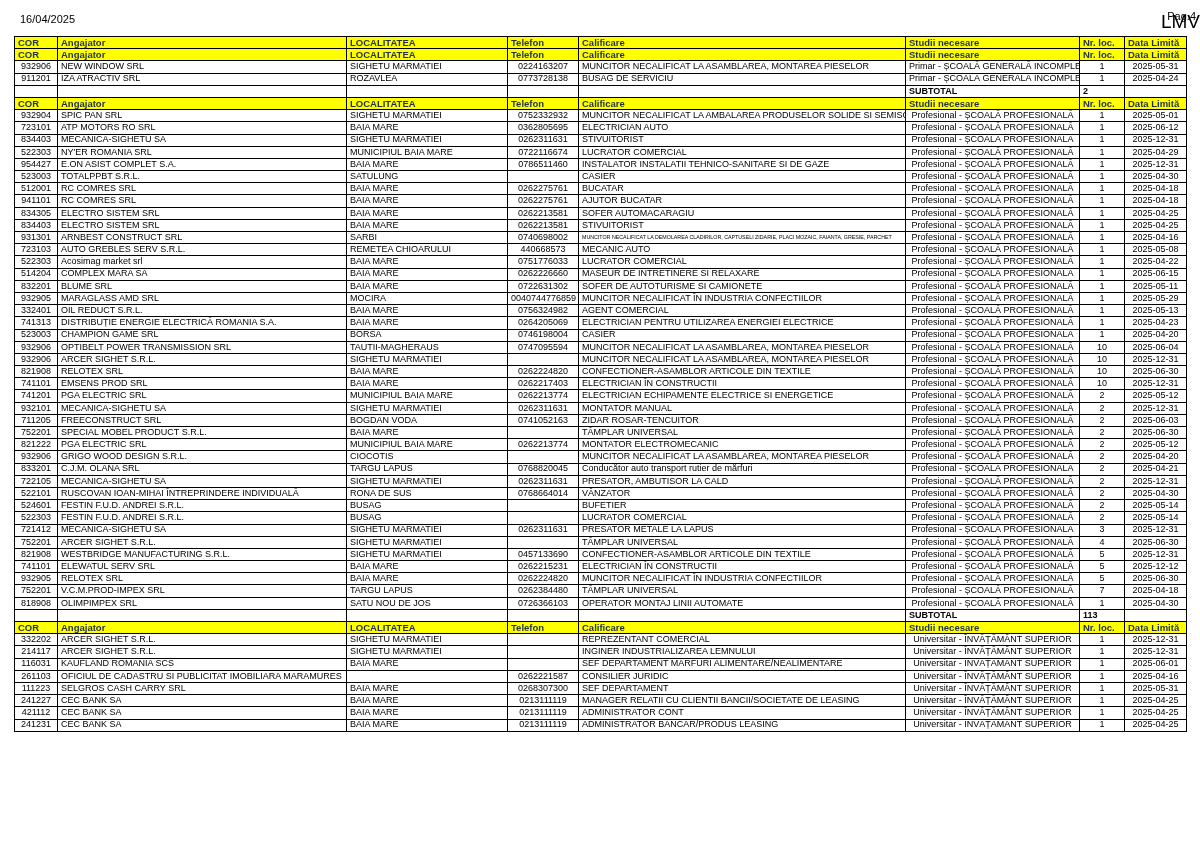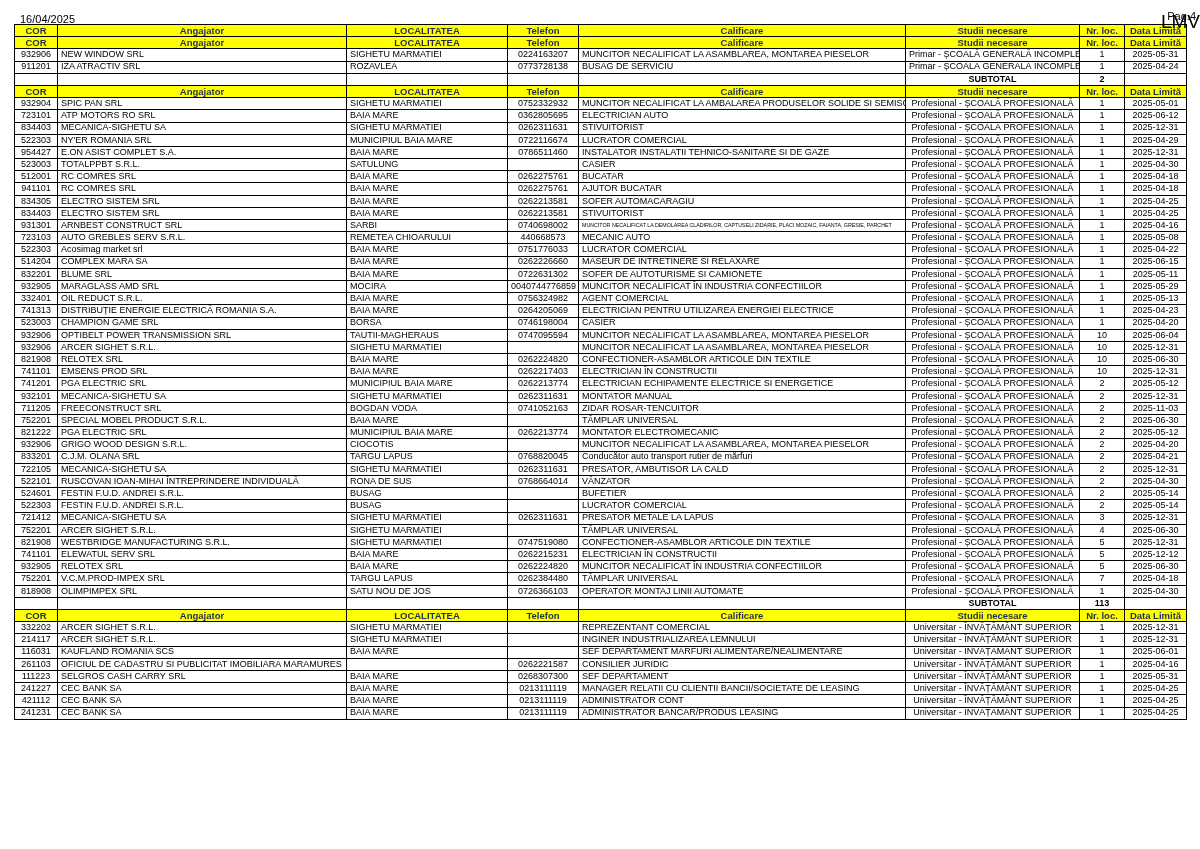--- a/index.html
+++ b/index.html
@@ -1,46 +1,46 @@
 <!DOCTYPE html>
 <html style="--header-bg: #FFFF00; --header-text: #1F3050;"><head>
 <meta charset="utf-8">
 <style>
   * { box-sizing: border-box; }
   html,body { margin:0; padding:0; }
   body {
     width:1200px; height:849px; background:#ffffff; color:#000;
     font-family:"Liberation Sans", sans-serif; overflow:hidden;
   }
-  .topbar { position:relative; height:24px; }
+  .topbar { position:relative; height:36px; }
   .topbar .date  { position:absolute; left:20px;  top:13px; font-size:11px; }
   .topbar .title { position:absolute; left:0; right:0; top:11px; text-align:right; font-size:19px; }
   .topbar .pagenum { position:absolute; right:4px; top:10px; font-size:11px; }
 
   table.vac {
     table-layout:fixed; border-collapse:collapse;
     width:1172px; margin-left:14px;
     border:1.5px solid #000;
   }
   col.c-cor{width:43px} col.c-ang{width:289px} col.c-loc{width:161px}
   col.c-tel{width:71px} col.c-cal{width:327px} col.c-stu{width:174px}
   col.c-nr{width:45px}  col.c-dat{width:62px}
 
   td, th {
     border:1px solid #000; height:12.2px; padding:0 3px;
     font-size:9px; line-height:1.05; overflow:hidden; white-space:nowrap;
     font-weight:normal; text-align:left; vertical-align:middle;
   }
   th {
     background:var(--header-bg,#FFFF00); color:var(--header-text,#1F3050);
-    font-weight:bold; text-align:center; font-size:9.5px;
+    font-weight:bold; text-align:left; font-size:9.5px;
   }
   td.c { text-align:center; }
   td.tiny { font-size:5.3px; }
-  tr.subtotal td { font-weight:bold; text-align:center; }
+  tr.subtotal td { font-weight:bold; }
 </style>
 </head>
 <body>
 
 <div class="topbar">
   <span class="date">16/04/2025</span>
   <span class="title">LMV</span>
   <span class="pagenum">Pag.4</span>
 </div>
 
@@ -367,21 +367,21 @@
         <td class="c">2025-12-31</td>
       </tr>
       <tr>
         <td class="c">711205</td>
         <td>FREECONSTRUCT SRL</td>
         <td>BOGDAN VODA</td>
         <td class="c">0741052163</td>
         <td>ZIDAR ROSAR-TENCUITOR</td>
         <td class="c">Profesional - ȘCOALĂ PROFESIONALĂ</td>
         <td class="c">2</td>
-        <td class="c">2025-11-03</td>
+        <td class="c">2025-06-03</td>
       </tr>
       <tr>
         <td class="c">752201</td>
         <td>SPECIAL MOBEL PRODUCT S.R.L.</td>
         <td>BAIA MARE</td>
         <td class="c"></td>
         <td>TÂMPLAR UNIVERSAL</td>
         <td class="c">Profesional - ȘCOALĂ PROFESIONALĂ</td>
         <td class="c">2</td>
         <td class="c">2025-06-30</td>
@@ -473,21 +473,21 @@
         <td class="c"></td>
         <td>TÂMPLAR UNIVERSAL</td>
         <td class="c">Profesional - ȘCOALĂ PROFESIONALĂ</td>
         <td class="c">4</td>
         <td class="c">2025-06-30</td>
       </tr>
       <tr>
         <td class="c">821908</td>
         <td>WESTBRIDGE MANUFACTURING S.R.L.</td>
         <td>SIGHETU MARMATIEI</td>
-        <td class="c">0747519080</td>
+        <td class="c">0457133690</td>
         <td>CONFECTIONER-ASAMBLOR ARTICOLE DIN TEXTILE</td>
         <td class="c">Profesional - ȘCOALĂ PROFESIONALĂ</td>
         <td class="c">5</td>
         <td class="c">2025-12-31</td>
       </tr>
       <tr>
         <td class="c">741101</td>
         <td>ELEWATUL SERV SRL</td>
         <td>BAIA MARE</td>
         <td class="c">0262215231</td>

